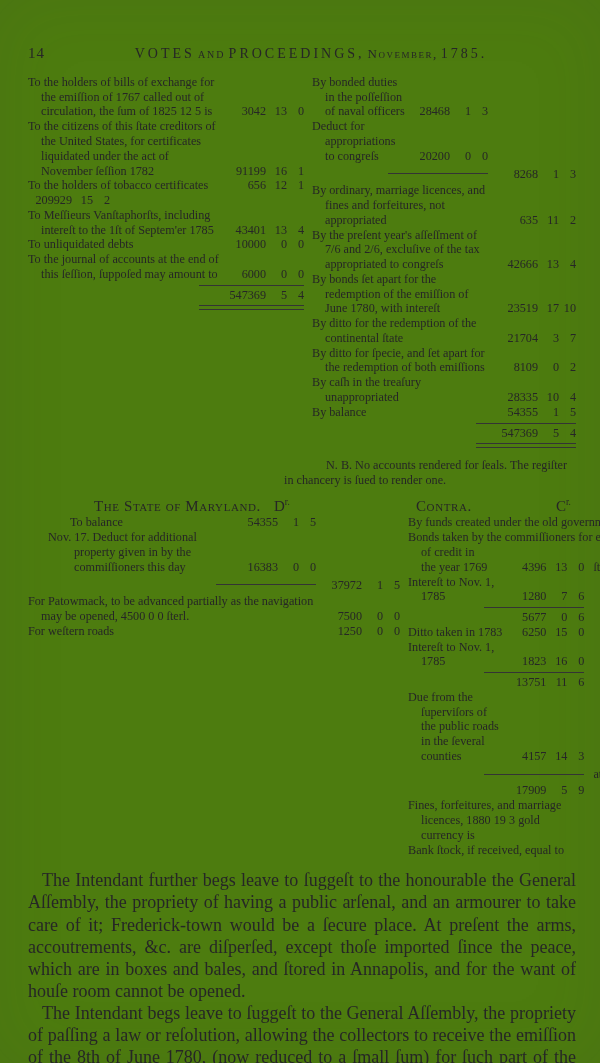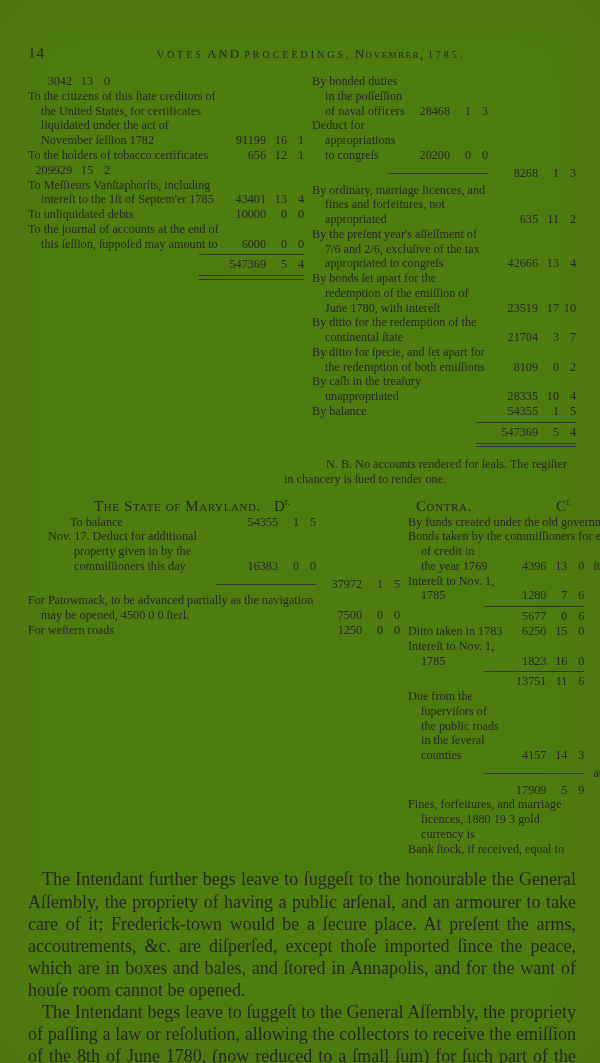--- a/index.html
+++ b/index.html
@@ -18,22 +18,22 @@
     color:#262626;
     overflow:hidden;
     font-size:12.2px;
     line-height:1.21;
   }
   
   .hdr{display:flex;align-items:baseline;margin-bottom:12px;}
   .pageno{width:44px;font-size:15px;letter-spacing:1px;}
   . htitle{flex:1;}
   .htitle{flex:1;text-align:center;padding-right:26px;white-space:nowrap;}
-  .tb{font-size:10px;letter-spacing:3px;}
-  .ta{font-size:13px;letter-spacing:2px;text-transform:uppercase;}
+  .tb{font-size:14px;letter-spacing:3px;}
+  .ta{font-size:10px;letter-spacing:2px;text-transform:uppercase;}
   .tn{font-size:13px;letter-spacing:1.5px;font-variant:small-caps;}
   
   .twocol{display:flex;}
   .colL{flex:0 0 276px;}
   .colR{flex:1;margin-left:8px;}
   .row{display:flex;align-items:flex-end;}
   .desc{flex:1;}
   .hang{padding-left:13px;text-indent:-13px;}
   .fill{flex:1;}
   .zi{width:82px;display:flex;justify-content:flex-end;align-items:flex-end;flex:0 0 82px;}
@@ -72,20 +72,21 @@
 
   <div class="hdr">
     <span class="pageno">14</span>
     <span class="htitle"><span class="tb">VOTES</span> <span class="ta">and</span> <span class="tb">PROCEEDINGS,</span> <span class="tn">November,</span> <span class="tb">1785.</span></span>
   </div>
 
   <div class="twocol">
 
     <div class="colL">
       <div class="row">
+        <div class="desc hang">To the holders of bills of exchange for the emiſſion of 1767 called out of circulation, the ſum of 1825 12 5 is</div>
         <div class="zi">
             <span class="lb">3042</span>
             <span class="sh">13</span>
             <span class="pc">0</span>
           </div>
       </div>
       <div class="row">
         <div class="desc hang">To the citizens of this ſtate creditors of the United States, for certificates liquidated under the act of November ſeſſion 1782</div>
         <div class="zi">
             <span class="lb">91199</span>

